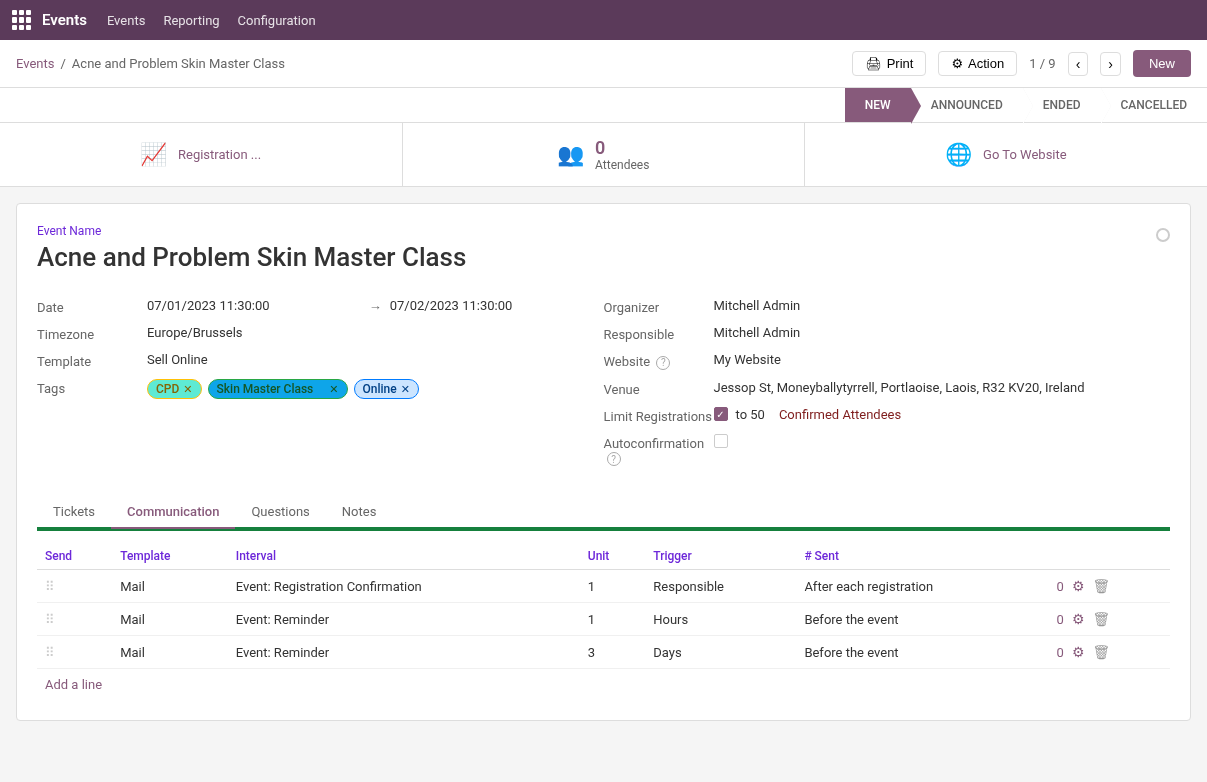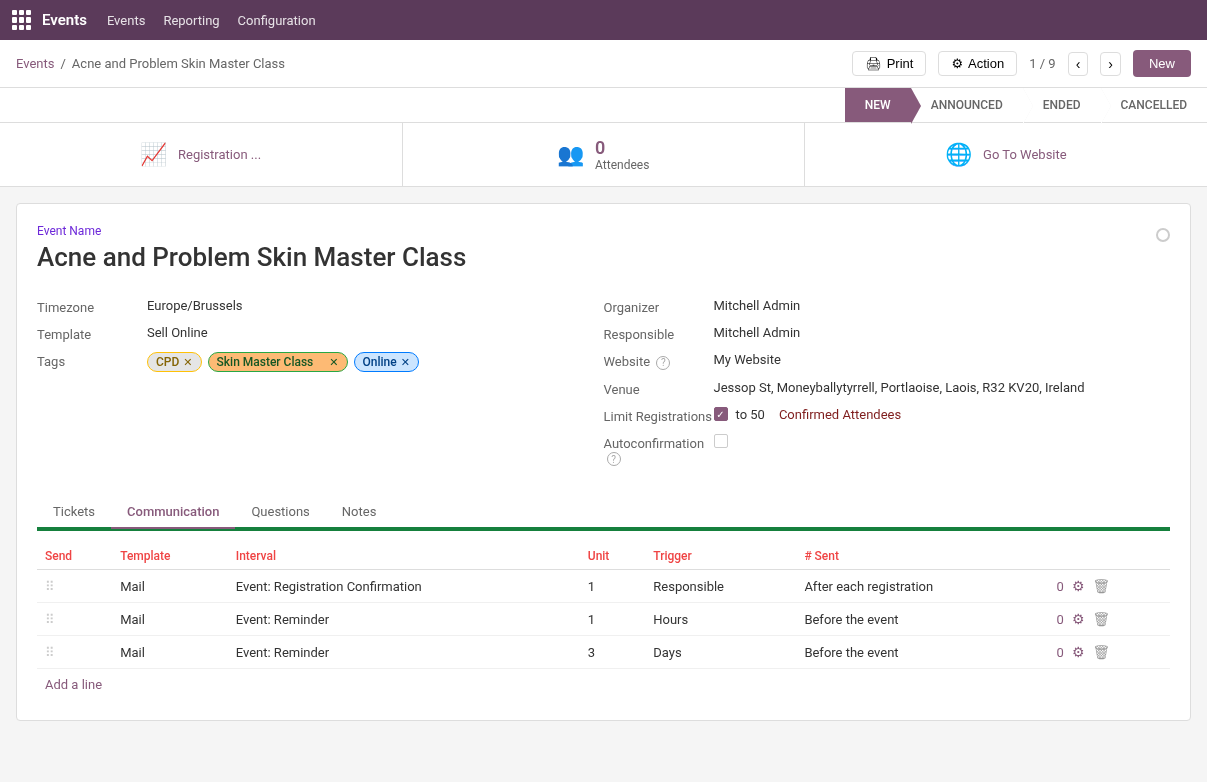--- a/index.html
+++ b/index.html
@@ -50,38 +50,38 @@
 
     .form-fields { display: grid; grid-template-columns: 1fr 1fr; gap: 0; }
     .field-row { display: flex; align-items: flex-start; margin-bottom: 10px; }
     .field-label { width: 110px; color: #666; font-size: 13px; padding-top: 2px; flex-shrink: 0; }
     .field-value { flex: 1; font-size: 13px; color: #333; }
     .field-arrow { margin: 0 8px; color: #666; }
 
     
     .tags { display: flex; gap: 6px; flex-wrap: wrap; }
     .tag { display: flex; align-items: center; gap: 4px; padding: 2px 8px; border-radius: 12px; font-size: 12px; font-weight: 500; }
-    .tag-cpd { background: #e5e5e5; border: 1px solid #ffc107; color: #856404; }
-    .tag-skin { background: #fdba74; border: 1px solid #28a745; color: #155724; gap: 16px; }
+    .tag-cpd { background: #5eead4; border: 1px solid #ffc107; color: #856404; }
+    .tag-skin { background: #0ea5e9; border: 1px solid #28a745; color: #155724; gap: 16px; }
     .tag-online { background: #cce5ff; border: 1px solid #007bff; color: #004085; }
     .tag-x { cursor: pointer; font-size: 11px; }
 
     
     .limit-row { display: flex; align-items: center; gap: 8px; }
     .checkbox-checked { width: 14px; height: 14px; background: #875a7b; border: 1px solid #875a7b; display: inline-flex; align-items: center; justify-content: center; border-radius: 2px; color: #fff; font-size: 10px; }
     .checkbox-unchecked { width: 14px; height: 14px; border: 1px solid #ccc; border-radius: 2px; display: inline-block; }
 
     
     .tabs { display: flex; border-bottom: 4px solid #15803d; margin-top: 20px; }
     .tab { padding: 8px 16px; cursor: pointer; font-size: 13px; color: #666; border-bottom: 2px solid transparent; margin-bottom: -2px; }
     .tab.active { color: #875a7b; border-bottom-color: #875a7b; font-weight: 500; }
 
     
     .comm-table { width: 100%; margin-top: 12px; border-collapse: collapse; }
-    .comm-table th { text-align: left; padding: 6px 8px; font-size: 12px; color: #ef4444; font-weight: 500; border-bottom: 1px solid #ddd; }
+    .comm-table th { text-align: left; padding: 6px 8px; font-size: 12px; color: #6d28d9; font-weight: 500; border-bottom: 1px solid #ddd; }
     .comm-table td { padding: 8px 8px; font-size: 13px; border-bottom: 1px solid #f0f0f0; vertical-align: middle; }
     .drag-handle { color: #ccc; cursor: grab; }
     .action-icons { display: flex; align-items: center; gap: 8px; color: #875a7b; }
     .action-icon { cursor: pointer; font-size: 14px; }
     .delete-icon { cursor: pointer; color: #999; font-size: 14px; }
 
     .add-line { color: #875a7b; cursor: pointer; font-size: 13px; padding: 8px; display: inline-block; }
 
     .venue-text { font-size: 13px; }
 
@@ -167,20 +167,26 @@
     <div>
       <div class="event-name-label">Event Name</div>
       <div class="event-title">Acne and Problem Skin Master Class</div>
     </div>
     <div class="status-circle"></div>
   </div>
 
   <div class="form-fields">
 
     <div>
+      <div class="field-row">
+        <span class="field-label">Date</span>
+        <span class="field-value">07/01/2023 11:30:00</span>
+        <span class="field-arrow">→</span>
+        <span class="field-value">07/02/2023 11:30:00</span>
+      </div>
       <div class="field-row">
         <span class="field-label">Timezone</span>
         <span class="field-value">Europe/Brussels</span>
       </div>
       <div class="field-row">
         <span class="field-label">Template</span>
         <span class="field-value">Sell Online</span>
       </div>
       <div class="field-row">
         <span class="field-label">Tags</span>

